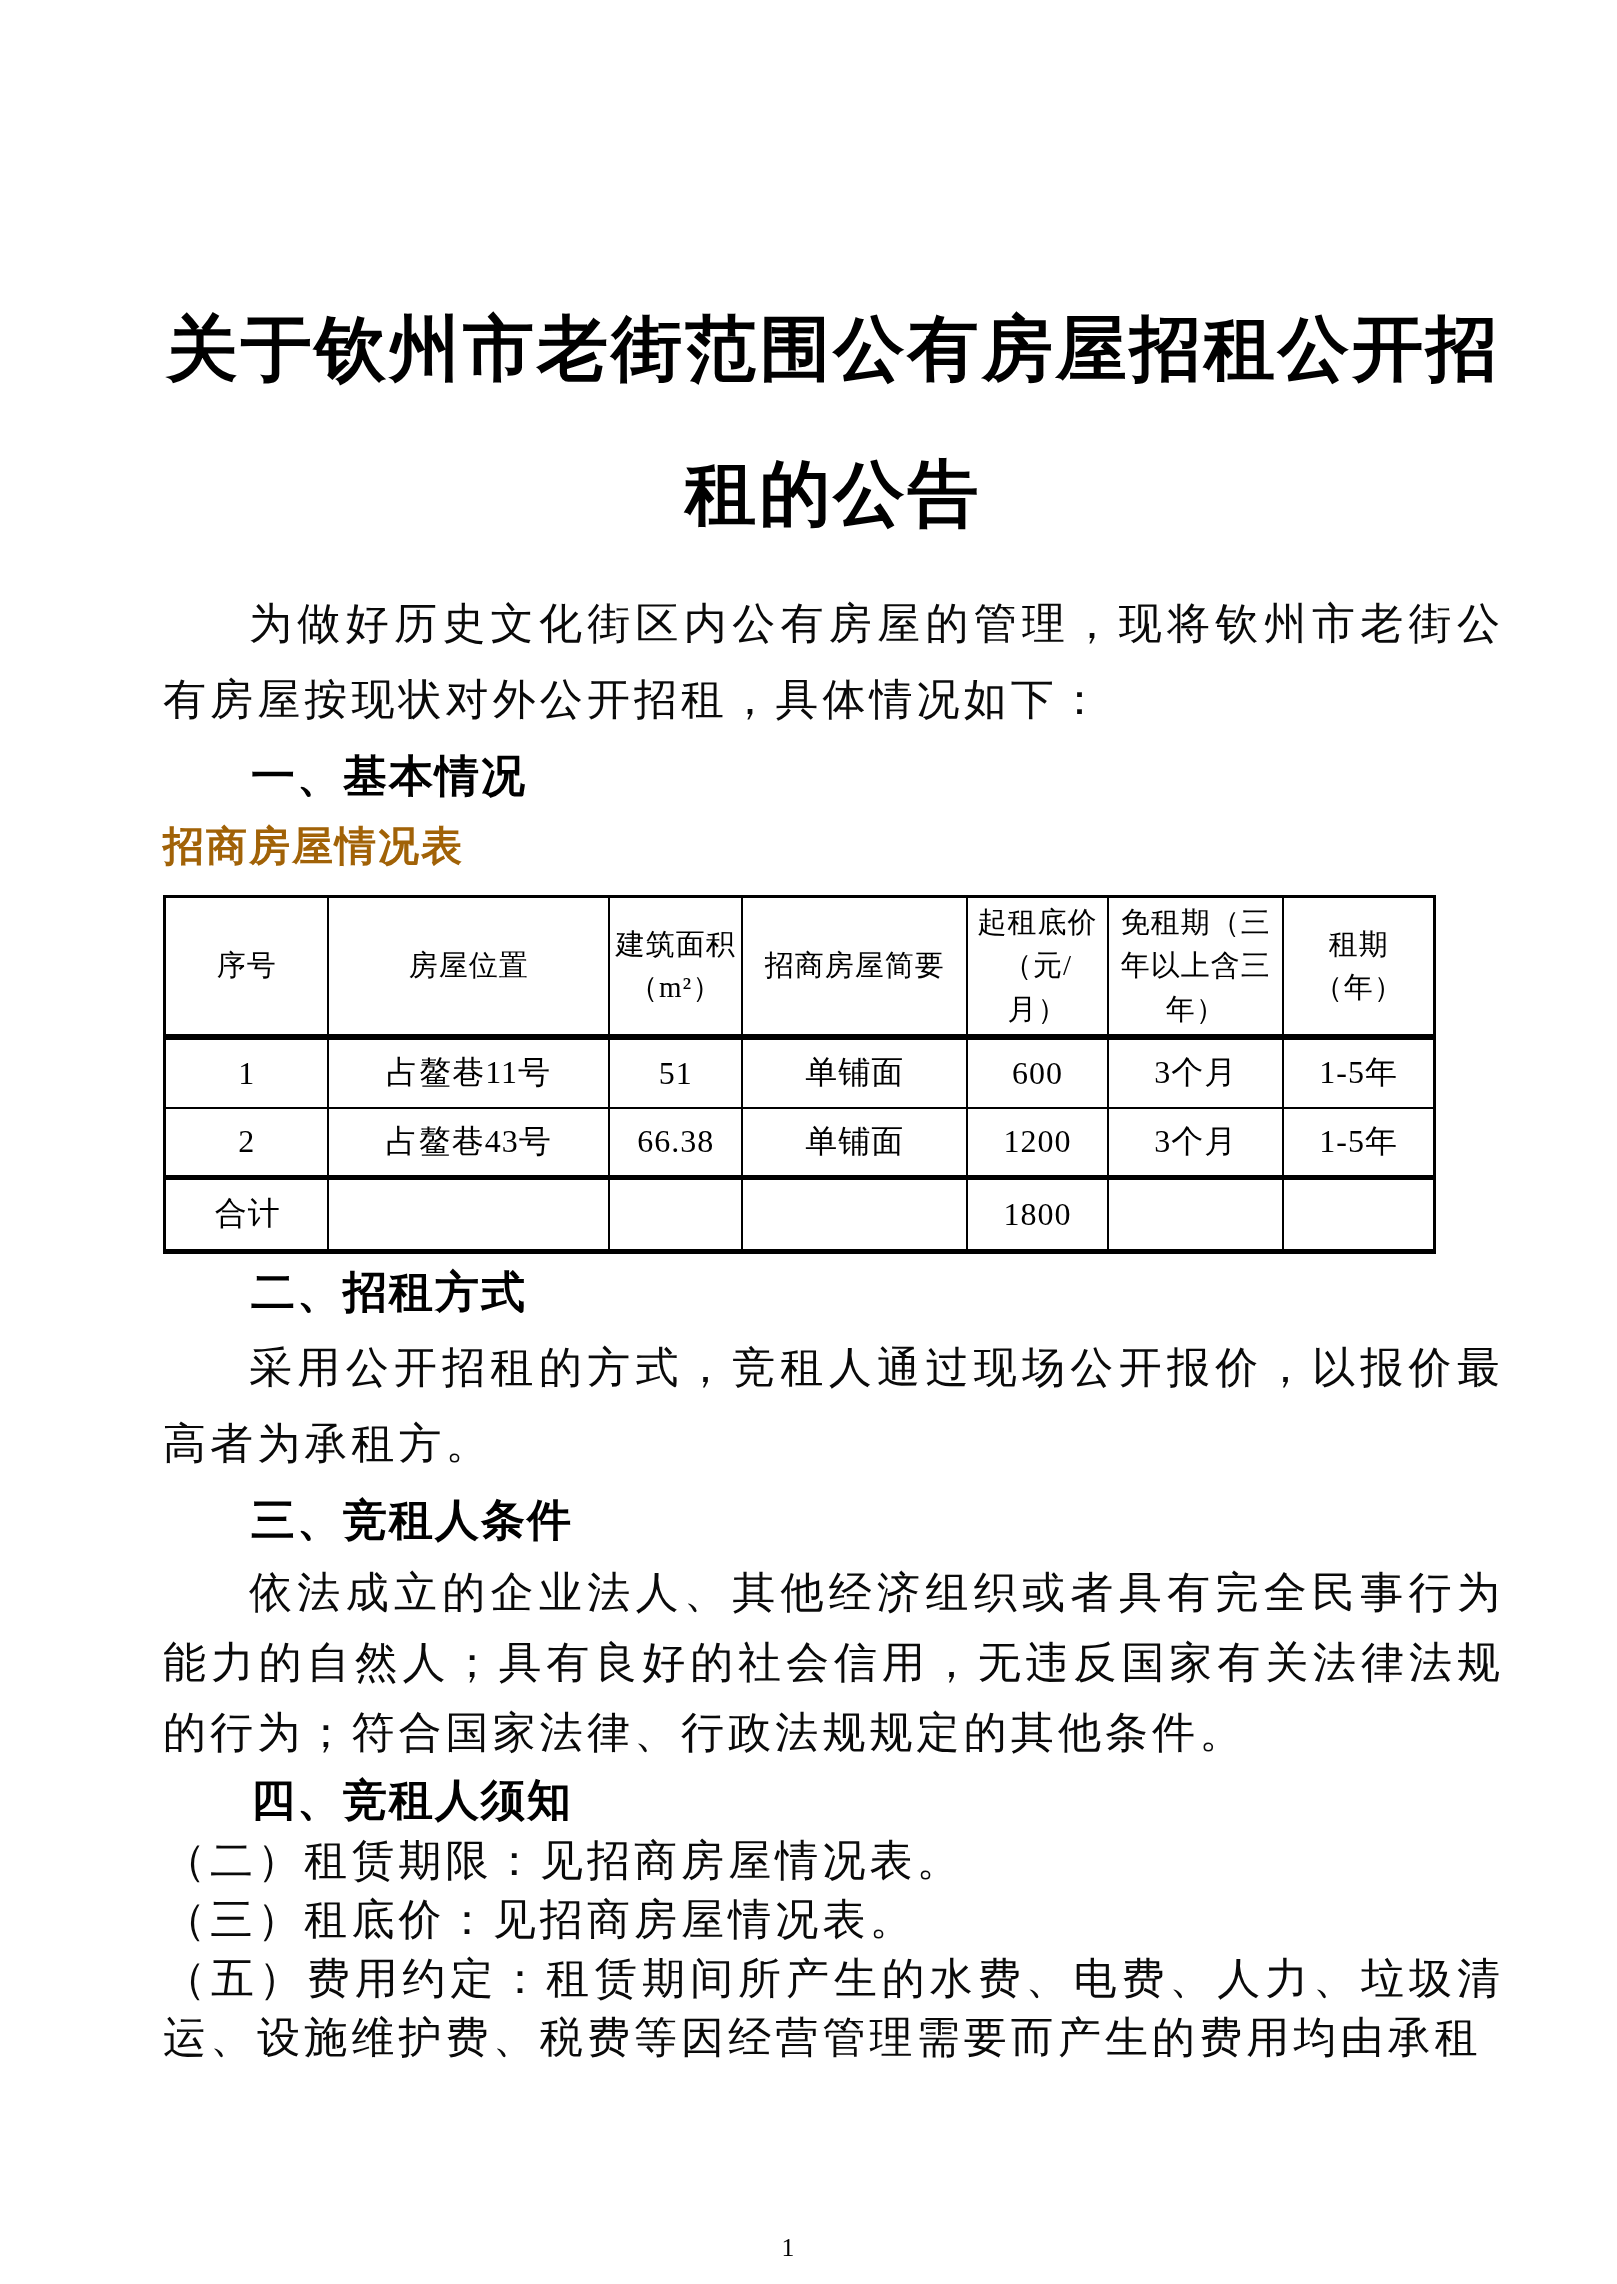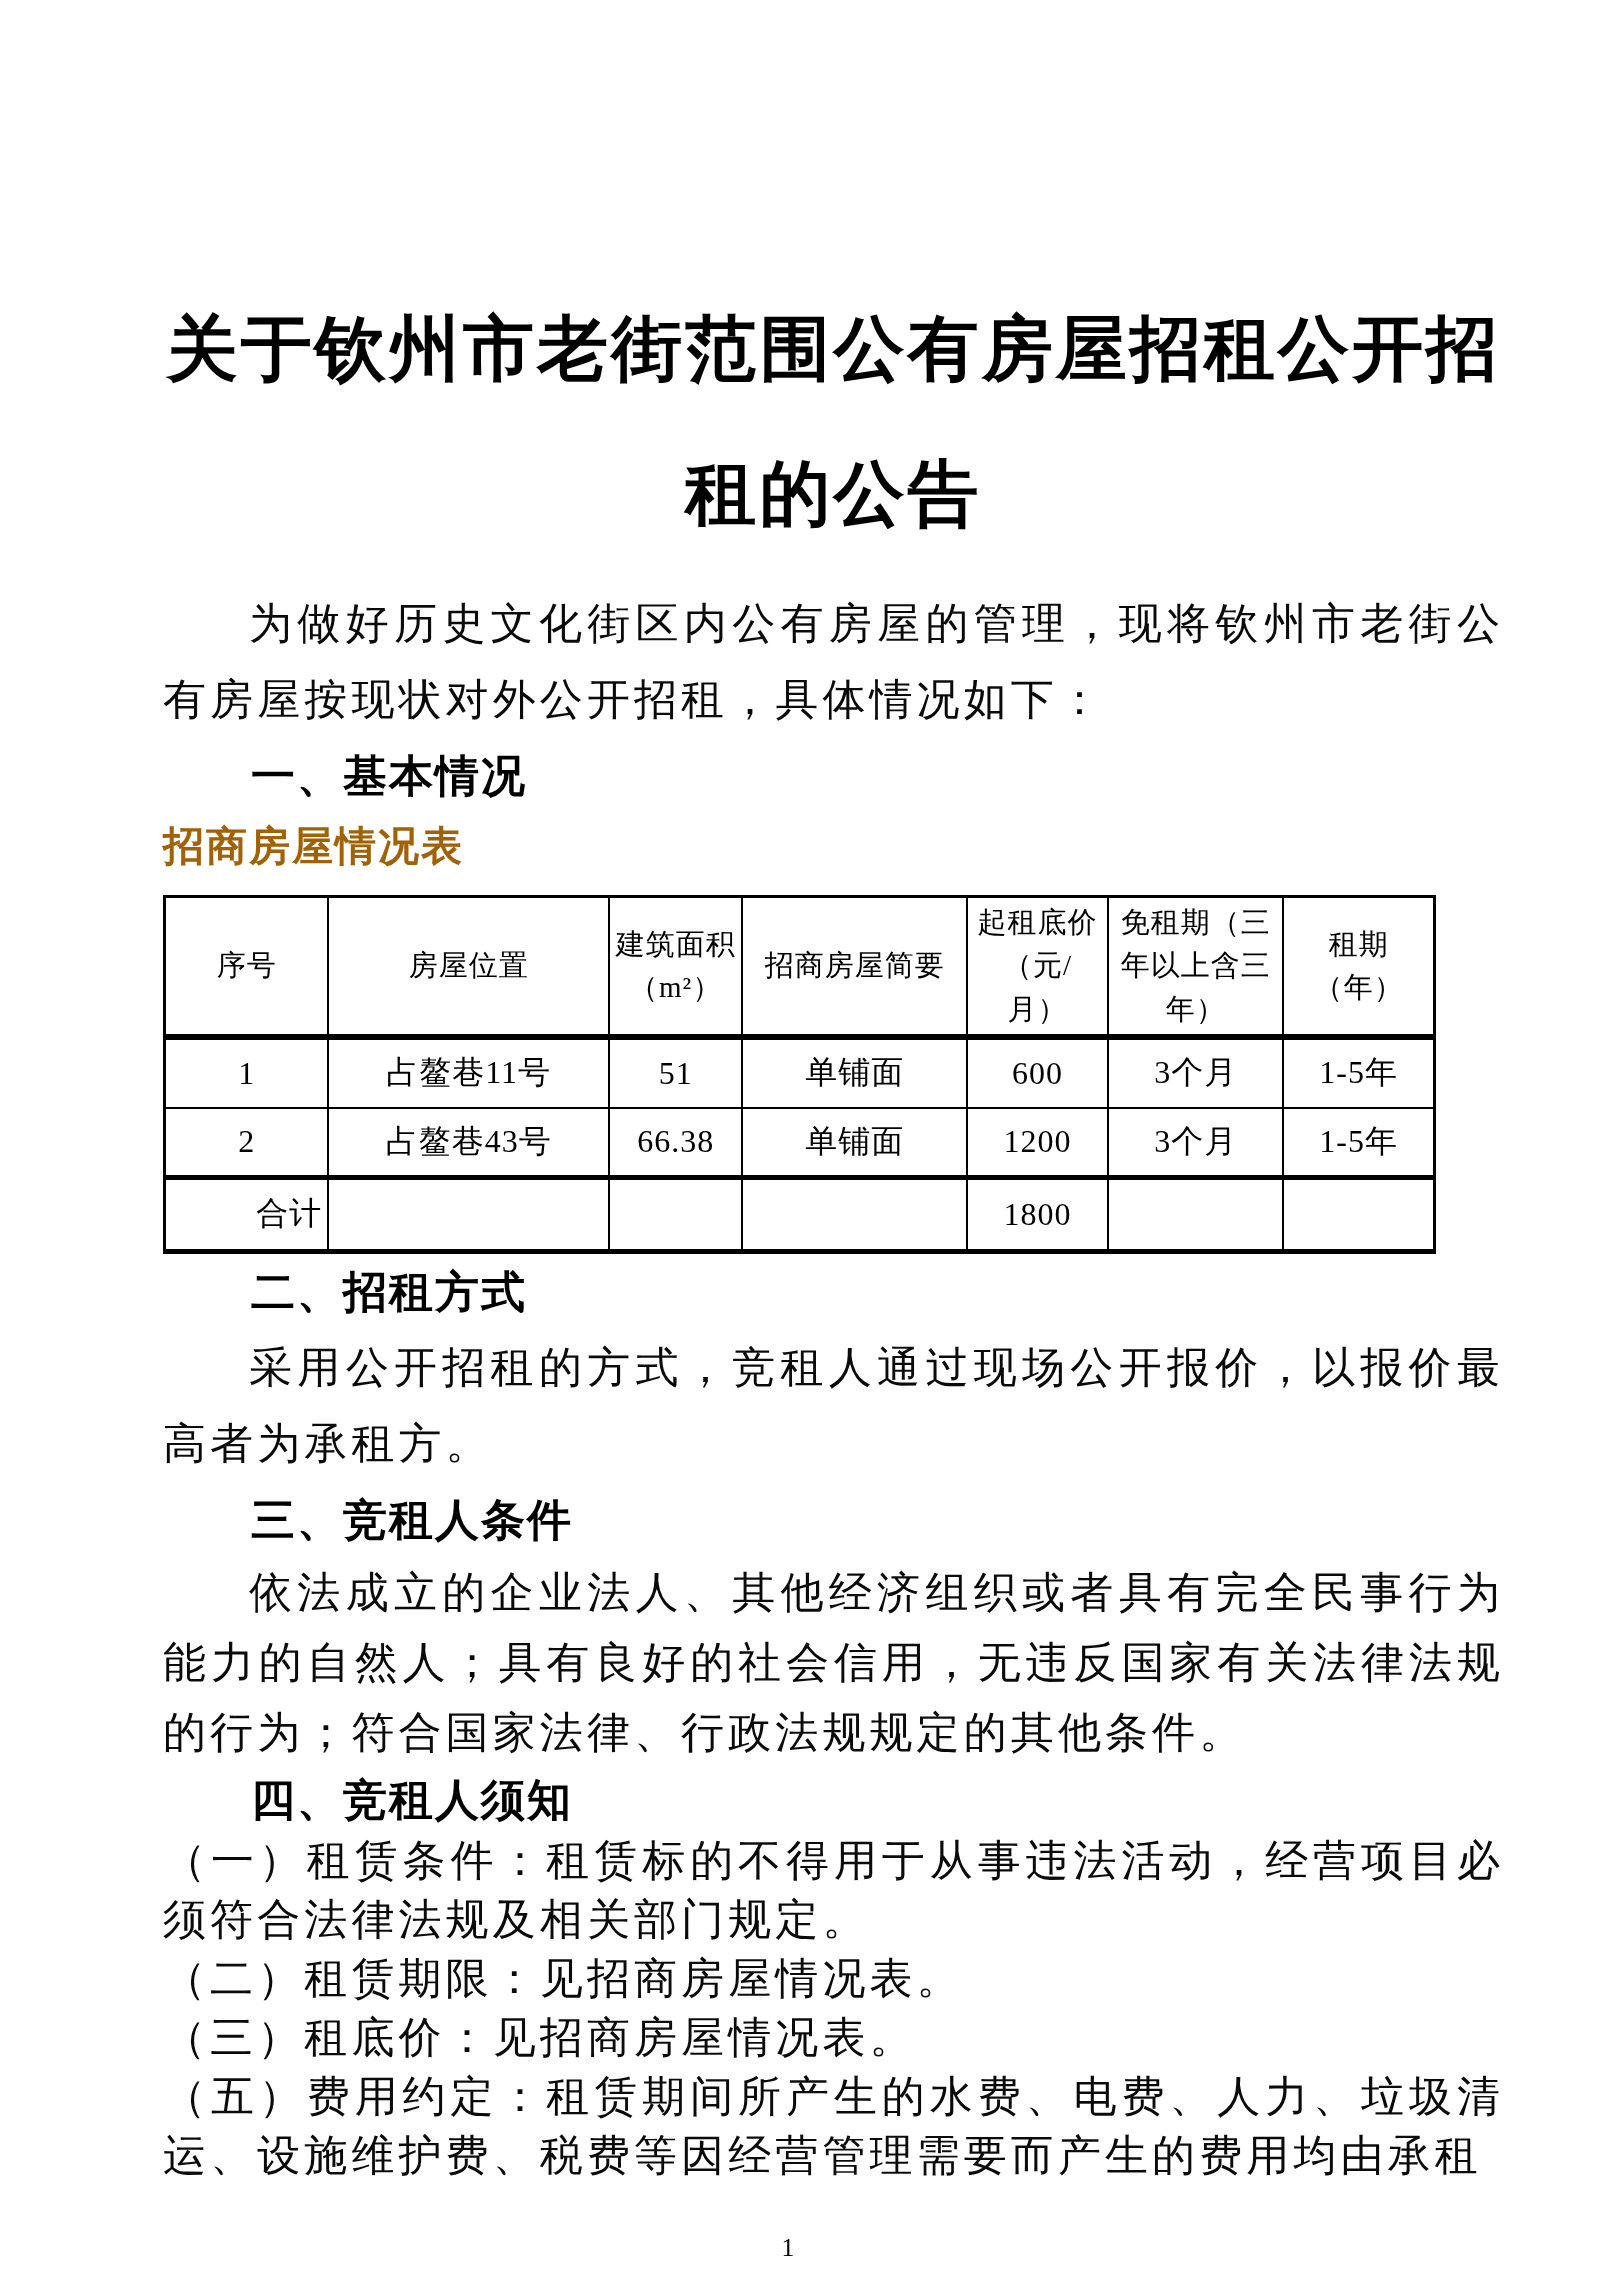--- a/index.html
+++ b/index.html
@@ -85,21 +85,21 @@
     line-height: 1.5;
     font-weight: normal;
     border-bottom-width: 6.6px;
   }
   table.props tbody td {
     height: 60px;
     font-size: 32px;
   }
   table.props tr.row-2 td { border-bottom-width: 5.6px; }
   table.props tr.total-row td { height: 63px; border-bottom-width: 5.6px; }
-  table.props td.cell-left { text-align: right; padding-left: 7.2px; }
+  table.props td.cell-left { text-align: center; padding-left: 7.2px; }
   .page-number {
     position: absolute;
     left: 0;
     right: 66px;
     bottom: 23.5px;
     text-align: center;
     font-size: 25.6px;
     line-height: 1;
     color: #000000;
   }
@@ -173,21 +173,20 @@
       </tbody>
     </table>
 
     <h2 class="heading mt100">二、招租方式</h2>
     <p class="body-text indent2">采用公开招租的方式，竞租人通过现场公开报价，以报价最高者为承租方。</p>
 
     <h2 class="heading">三、竞租人条件</h2>
     <p class="body-text indent2 lh136">依法成立的企业法人、其他经济组织或者具有完全民事行为能力的自然人；具有良好的社会信用，无违反国家有关法律法规的行为；符合国家法律、行政法规规定的其他条件。</p>
 
     <h2 class="heading compact">四、竞租人须知</h2>
-    <p class="body-text lh116">（一）租赁条件：租赁标的不得用于从事违法活动，经营项目必须符合法律法规及相关部门规定。</p>
     <p class="body-text lh116">（二）租赁期限：见招商房屋情况表。</p>
     <p class="body-text lh116">（三）租底价：见招商房屋情况表。</p>
     <p class="body-text lh116">（五）费用约定：租赁期间所产生的水费、电费、人力、垃圾清运、设施维护费、税费等因经营管理需要而产生的费用均由承租</p>
 
   </div>
 
   <div class="page-number">1</div>
 </div>
 
 

